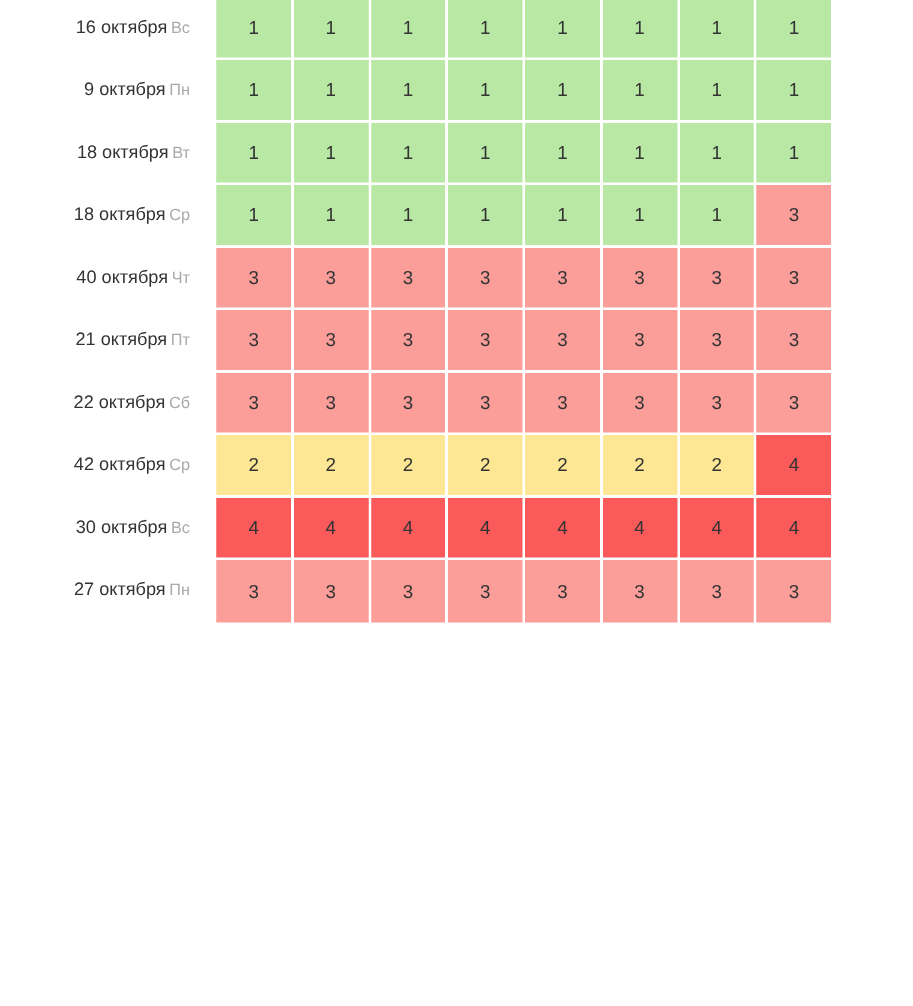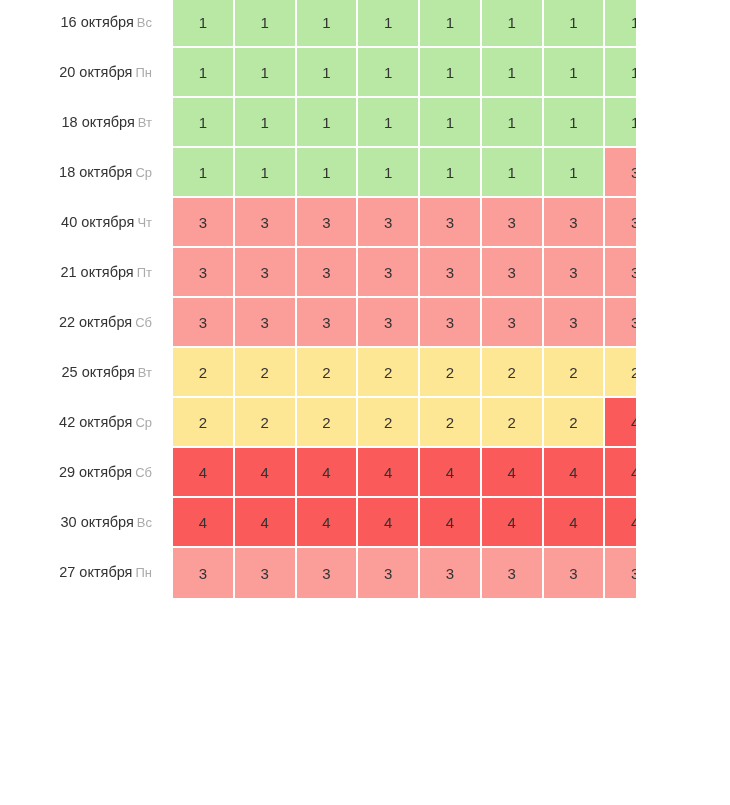--- a/index.html
+++ b/index.html
@@ -11,21 +11,21 @@
   body {
     width: 730px;
     height: 805px;
     overflow: hidden;
     font-family: "Liberation Sans", "DejaVu Sans", sans-serif;
   }
 
   
   #heatmap-wrap {
     position: relative;
-    width: 636px;
+    width: 730px;
     height: 805px;
     overflow: hidden;
   }
 
   
   #heatmap-table {
     position: absolute;
     left: 0;
     top: -2px;
     width: 730px;
@@ -103,21 +103,21 @@
           <td class="hm-cell lvl-1" style="background-color: rgb(185, 232, 165);">1</td>
           <td class="hm-cell lvl-1" style="background-color: rgb(185, 232, 165);">1</td>
           <td class="hm-cell lvl-1" style="background-color: rgb(185, 232, 165);">1</td>
           <td class="hm-cell lvl-1" style="background-color: rgb(185, 232, 165);">1</td>
           <td class="hm-cell lvl-1" style="background-color: rgb(185, 232, 165);">1</td>
           <td class="hm-cell lvl-1" style="background-color: rgb(185, 232, 165);">1</td>
           <td class="hm-cell lvl-1 last-col" style="background-color: rgb(185, 232, 165);">1</td>
           <td class="hm-filler"></td>
         </tr>
         <tr class="hm-row">
-          <td class="hm-label-cell"><span class="hm-date">20 октября</span><span class="hm-weekday">Пн</span></td>
+          <td class="hm-label-cell"><span class="hm-date">9 октября</span><span class="hm-weekday">Пн</span></td>
           <td class="hm-cell lvl-1" style="background-color: rgb(185, 232, 165);">1</td>
           <td class="hm-cell lvl-1" style="background-color: rgb(185, 232, 165);">1</td>
           <td class="hm-cell lvl-1" style="background-color: rgb(185, 232, 165);">1</td>
           <td class="hm-cell lvl-1" style="background-color: rgb(185, 232, 165);">1</td>
           <td class="hm-cell lvl-1" style="background-color: rgb(185, 232, 165);">1</td>
           <td class="hm-cell lvl-1" style="background-color: rgb(185, 232, 165);">1</td>
           <td class="hm-cell lvl-1" style="background-color: rgb(185, 232, 165);">1</td>
           <td class="hm-cell lvl-1 last-col" style="background-color: rgb(185, 232, 165);">1</td>
           <td class="hm-filler"></td>
         </tr>
@@ -175,52 +175,28 @@
           <td class="hm-cell lvl-3" style="background-color: rgb(251, 158, 154);">3</td>
           <td class="hm-cell lvl-3" style="background-color: rgb(251, 158, 154);">3</td>
           <td class="hm-cell lvl-3" style="background-color: rgb(251, 158, 154);">3</td>
           <td class="hm-cell lvl-3" style="background-color: rgb(251, 158, 154);">3</td>
           <td class="hm-cell lvl-3" style="background-color: rgb(251, 158, 154);">3</td>
           <td class="hm-cell lvl-3" style="background-color: rgb(251, 158, 154);">3</td>
           <td class="hm-cell lvl-3 last-col" style="background-color: rgb(251, 158, 154);">3</td>
           <td class="hm-filler"></td>
         </tr>
         <tr class="hm-row">
-          <td class="hm-label-cell"><span class="hm-date">25 октября</span><span class="hm-weekday">Вт</span></td>
-          <td class="hm-cell lvl-2" style="background-color: rgb(253, 230, 148);">2</td>
-          <td class="hm-cell lvl-2" style="background-color: rgb(253, 230, 148);">2</td>
-          <td class="hm-cell lvl-2" style="background-color: rgb(253, 230, 148);">2</td>
-          <td class="hm-cell lvl-2" style="background-color: rgb(253, 230, 148);">2</td>
-          <td class="hm-cell lvl-2" style="background-color: rgb(253, 230, 148);">2</td>
-          <td class="hm-cell lvl-2" style="background-color: rgb(253, 230, 148);">2</td>
-          <td class="hm-cell lvl-2" style="background-color: rgb(253, 230, 148);">2</td>
-          <td class="hm-cell lvl-2 last-col" style="background-color: rgb(253, 230, 148);">2</td>
-          <td class="hm-filler"></td>
-        </tr>
-        <tr class="hm-row">
           <td class="hm-label-cell"><span class="hm-date">42 октября</span><span class="hm-weekday">Ср</span></td>
           <td class="hm-cell lvl-2" style="background-color: rgb(253, 230, 148);">2</td>
           <td class="hm-cell lvl-2" style="background-color: rgb(253, 230, 148);">2</td>
           <td class="hm-cell lvl-2" style="background-color: rgb(253, 230, 148);">2</td>
           <td class="hm-cell lvl-2" style="background-color: rgb(253, 230, 148);">2</td>
           <td class="hm-cell lvl-2" style="background-color: rgb(253, 230, 148);">2</td>
           <td class="hm-cell lvl-2" style="background-color: rgb(253, 230, 148);">2</td>
           <td class="hm-cell lvl-2" style="background-color: rgb(253, 230, 148);">2</td>
-          <td class="hm-cell lvl-4 last-col" style="background-color: rgb(251, 90, 90);">4</td>
-          <td class="hm-filler"></td>
-        </tr>
-        <tr class="hm-row">
-          <td class="hm-label-cell"><span class="hm-date">29 октября</span><span class="hm-weekday">Сб</span></td>
-          <td class="hm-cell lvl-4" style="background-color: rgb(251, 90, 90);">4</td>
-          <td class="hm-cell lvl-4" style="background-color: rgb(251, 90, 90);">4</td>
-          <td class="hm-cell lvl-4" style="background-color: rgb(251, 90, 90);">4</td>
-          <td class="hm-cell lvl-4" style="background-color: rgb(251, 90, 90);">4</td>
-          <td class="hm-cell lvl-4" style="background-color: rgb(251, 90, 90);">4</td>
-          <td class="hm-cell lvl-4" style="background-color: rgb(251, 90, 90);">4</td>
-          <td class="hm-cell lvl-4" style="background-color: rgb(251, 90, 90);">4</td>
           <td class="hm-cell lvl-4 last-col" style="background-color: rgb(251, 90, 90);">4</td>
           <td class="hm-filler"></td>
         </tr>
         <tr class="hm-row">
           <td class="hm-label-cell"><span class="hm-date">30 октября</span><span class="hm-weekday">Вс</span></td>
           <td class="hm-cell lvl-4" style="background-color: rgb(251, 90, 90);">4</td>
           <td class="hm-cell lvl-4" style="background-color: rgb(251, 90, 90);">4</td>
           <td class="hm-cell lvl-4" style="background-color: rgb(251, 90, 90);">4</td>
           <td class="hm-cell lvl-4" style="background-color: rgb(251, 90, 90);">4</td>
           <td class="hm-cell lvl-4" style="background-color: rgb(251, 90, 90);">4</td>

